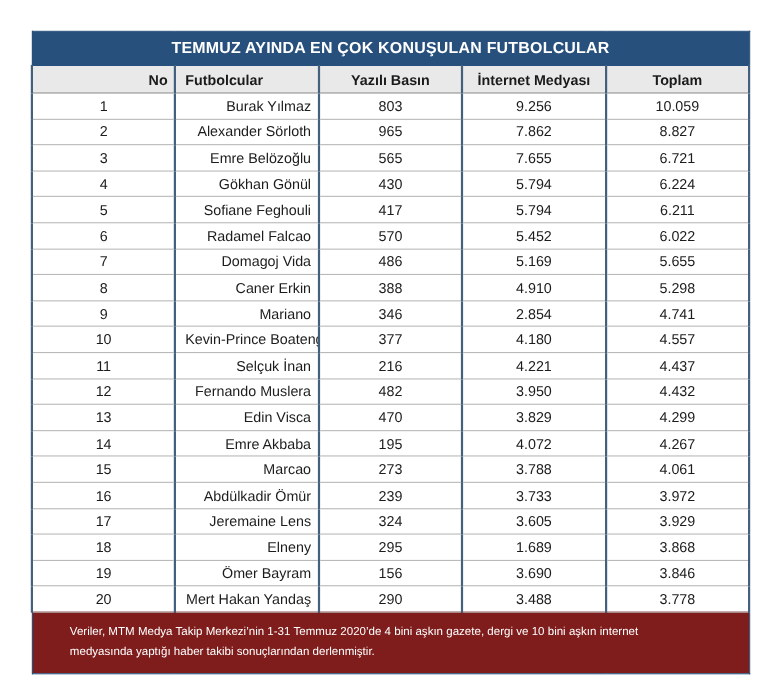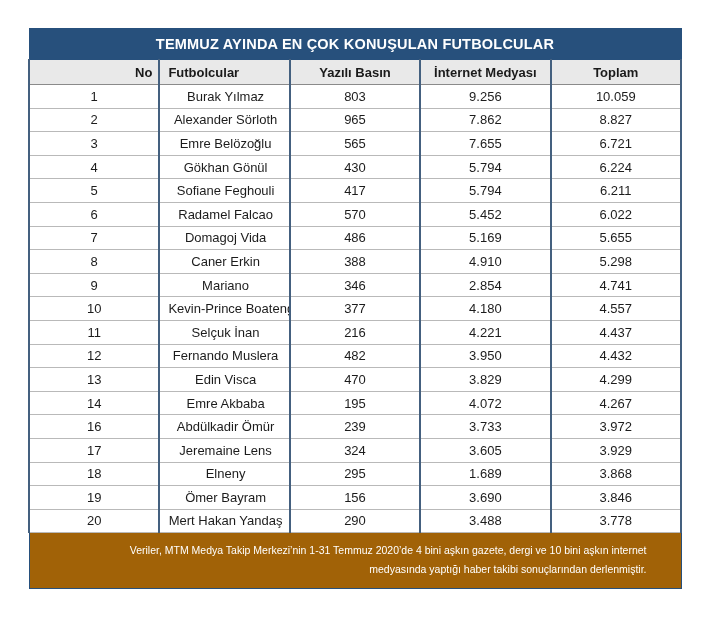--- a/index.html
+++ b/index.html
@@ -71,32 +71,32 @@
     padding: 0 6px;
     border-left: 2px solid #44607f;
     border-right: 2px solid #44607f;
     border-top: 1px solid #b9b9b9;
     border-bottom: 1px solid #b9b9b9;
     background: #ffffff;
     white-space: nowrap;
     overflow: hidden;
   }
   tbody.rows td.c-no     { text-align: center; width: 34px; }
-  tbody.rows td.c-player { text-align: center; padding-left: 8px; width: 222px; margin-left: 24px; }
+  tbody.rows td.c-player { text-align: right; padding-left: 8px; width: 222px; margin-left: 24px; }
   tbody.rows td.c-print,
   tbody.rows td.c-net,
   tbody.rows td.c-total  { text-align: center; }
 
   
   .note-cell {
-    background: #a16207;
+    background: #7f1d1d;
     color: #ffffff;
     font-size: 10.5px;
     line-height: 1.75;
-    text-align: right;
+    text-align: left;
     padding: 8px 34px 10px 34px;
     border: 1px solid #27507c;
   }
   .note-line { display: block; }
 </style>
 </head>
 <body>
 
 <div class="table-wrap">
   <table class="data-table">
@@ -207,20 +207,27 @@
           <td class="c-total">4.299</td>
         </tr>
         <tr>
           <td class="c-no">14</td>
           <td class="c-player">Emre Akbaba</td>
           <td class="c-print">195</td>
           <td class="c-net">4.072</td>
           <td class="c-total">4.267</td>
         </tr>
         <tr>
+          <td class="c-no">15</td>
+          <td class="c-player">Marcao</td>
+          <td class="c-print">273</td>
+          <td class="c-net">3.788</td>
+          <td class="c-total">4.061</td>
+        </tr>
+        <tr>
           <td class="c-no">16</td>
           <td class="c-player">Abdülkadir Ömür</td>
           <td class="c-print">239</td>
           <td class="c-net">3.733</td>
           <td class="c-total">3.972</td>
         </tr>
         <tr>
           <td class="c-no">17</td>
           <td class="c-player">Jeremaine Lens</td>
           <td class="c-print">324</td>

